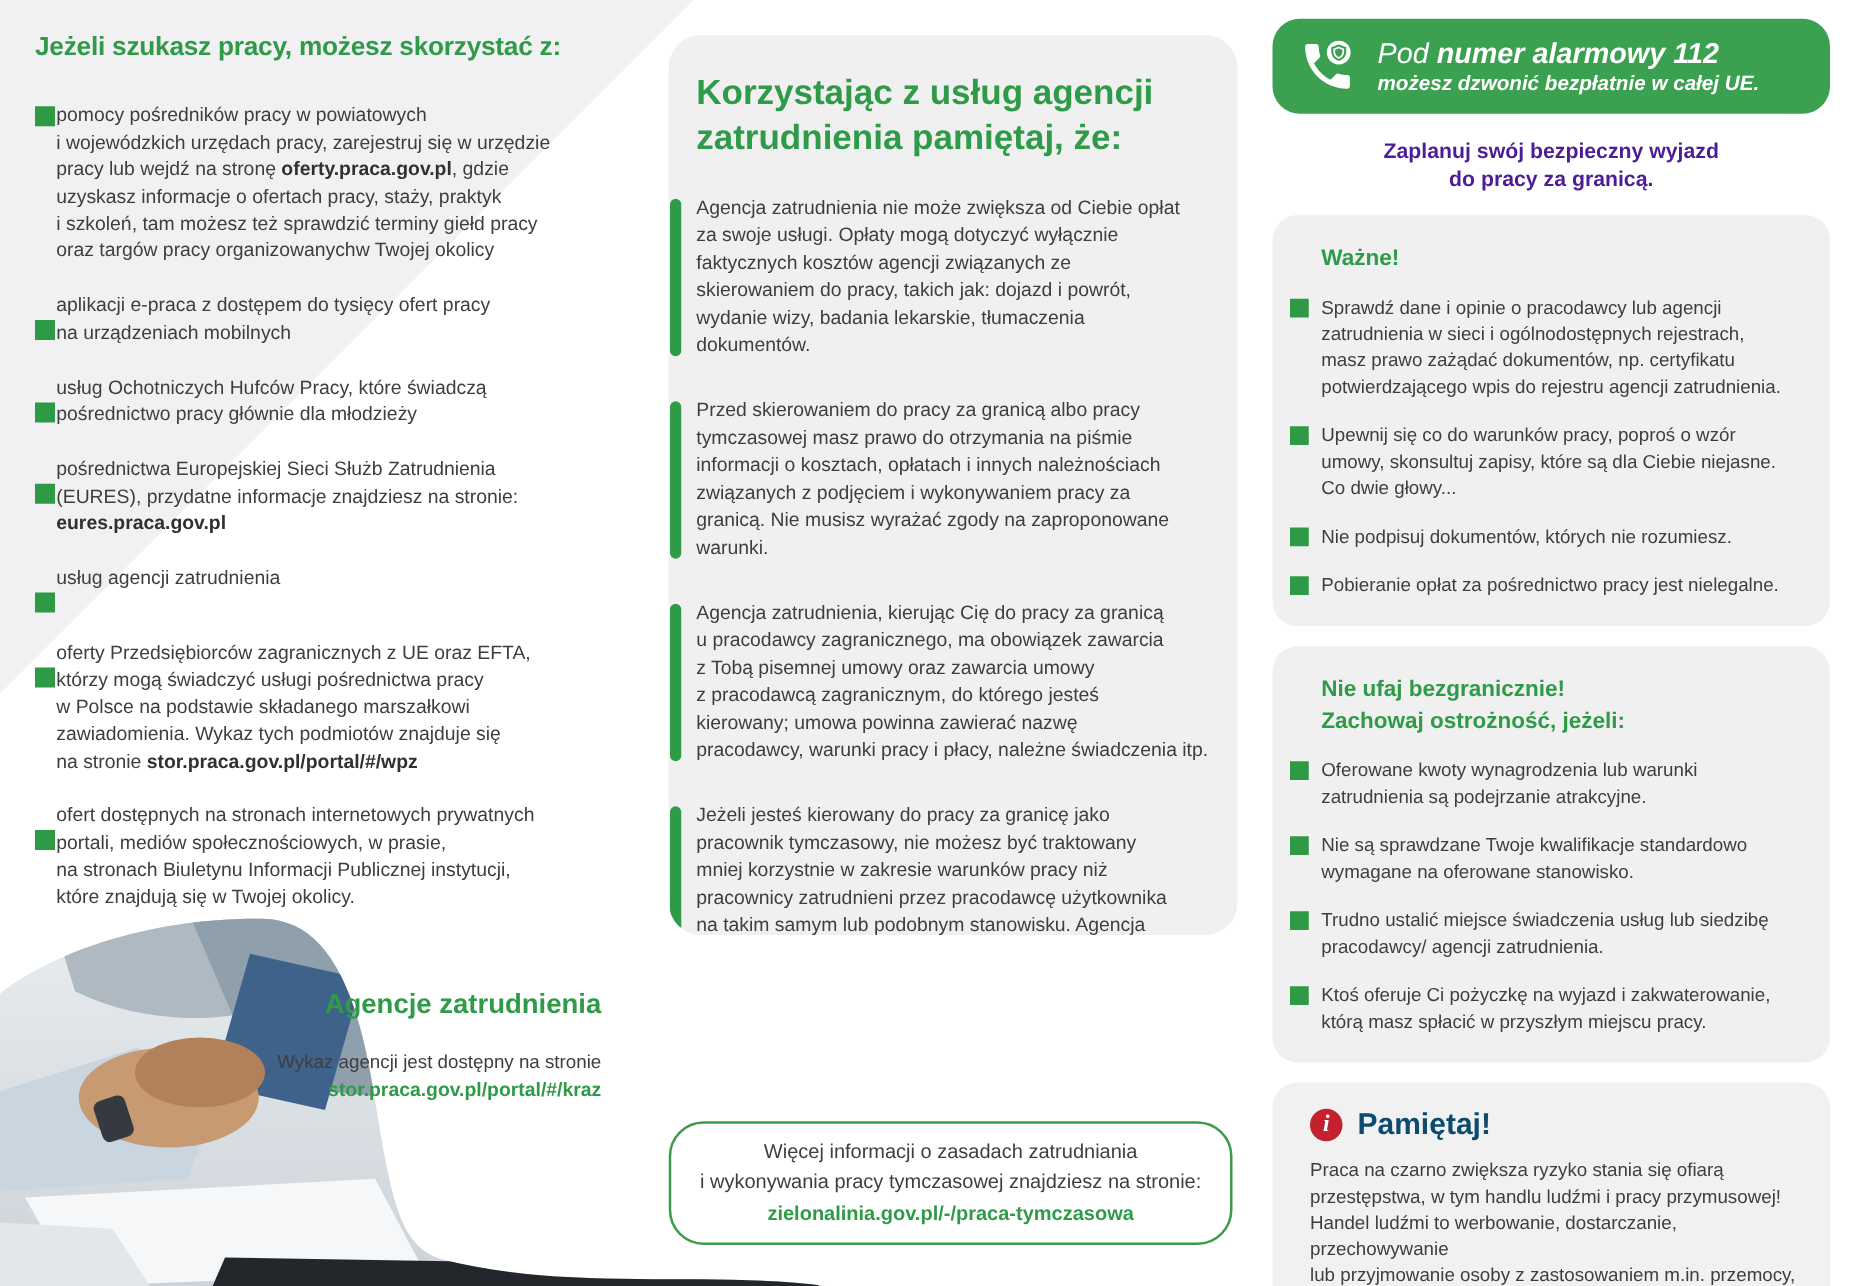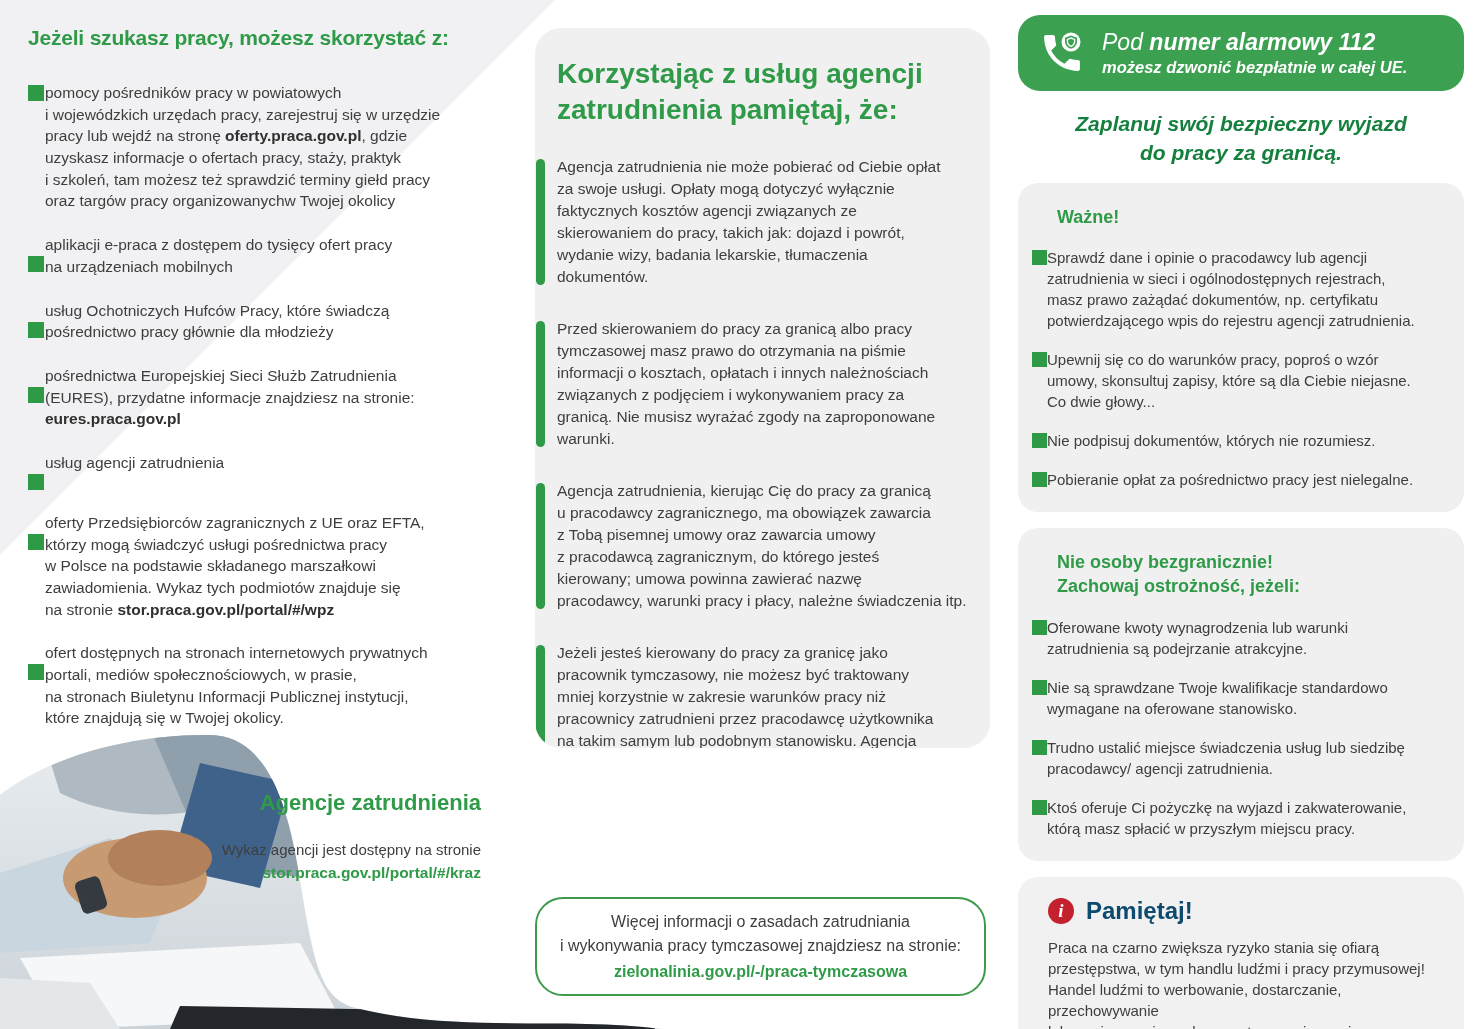--- a/index.html
+++ b/index.html
@@ -42,26 +42,26 @@
     text-align:center;font-size:16px;line-height:1.5;}
   .midinfo .txt{white-space:pre-line;}
   .midinfo .link{font-weight:700;color:#2f9a47;text-decoration:none;margin-top:2px;}
   
   .rcol{position:absolute;left:1018px;top:15px;width:446px;display:flex;flex-direction:column;}
   .banner{background:#3ba050;border-radius:22px;color:#fff;display:flex;align-items:center;
     gap:16px;padding:13px 16px 13px 20px;margin-bottom:13px;}
   .banner .lines{display:flex;flex-direction:column;font-style:italic;}
   .banner .t1{font-size:23px;line-height:1.25;}
   .banner .t2{font-size:16.5px;font-weight:700;line-height:1.3;}
-  .plan{color:#15803d;font-weight:700;font-size:21px;text-align:center;line-height:1.35;
-    margin:6px 0 16px 0;white-space:pre-line;font-style:italic;}
+  .plan{color:#4c1d95;font-weight:700;font-size:17px;text-align:center;line-height:1.35;
+    margin:6px 0 16px 0;white-space:pre-line;}
   .gbox{background:#f0f0f1;border-radius:20px;padding:22px 22px 4px 14px;margin-bottom:16px;}
   .gbox h3{color:#2f9a47;font-size:18px;font-weight:700;margin:0 0 18px 25px;
     line-height:1.35;white-space:pre-line;}
-  .gitem{display:flex;margin-bottom:18px;}
+  .gitem{display:flex;gap:10px;margin-bottom:18px;}
   .sq2{width:15px;height:15px;flex:0 0 15px;background:#2e9a46;margin-top:3px;}
   .gitem p{margin:0;font-size:15px;line-height:1.4;white-space:pre-line;}
   .remember{background:#f1f1f2;border-radius:20px;padding:20px 24px 20px 30px;}
   .rem-head{display:flex;align-items:center;gap:12px;margin-bottom:12px;}
   .info-ic{width:26px;height:26px;border-radius:50%;background:#c4212e;color:#fff;
     display:flex;align-items:center;justify-content:center;
     font-family:"Liberation Serif",serif;font-weight:700;font-style:italic;font-size:19px;}
   .rem-title{color:#0c4a6e;font-size:24px;font-weight:700;}
   .remember .body{margin:0;font-size:15px;line-height:1.4;white-space:pre-line;}
 </style>
@@ -148,21 +148,21 @@
 <div class="agencies">
   <h2>Agencje zatrudnienia</h2>
   <p class="foot"><span>Wykaz agencji jest dostępny na stronie</span><a class="link">stor.praca.gov.pl/portal/#/kraz</a></p>
 </div>
 
 <div class="midbox">
   <h2>Korzystając z usług agencji
 zatrudnienia pamiętaj, że:</h2>
   <div class="para">
     <span class="bar"></span>
-    <p>Agencja zatrudnienia nie może pobierać od Ciebie opłat
+    <p>Agencja zatrudnienia nie może zwiększa od Ciebie opłat
 za swoje usługi. Opłaty mogą dotyczyć wyłącznie
 faktycznych kosztów agencji związanych ze
 skierowaniem do pracy, takich jak: dojazd i powrót,
 wydanie wizy, badania lekarskie, tłumaczenia
 dokumentów.</p>
   </div>
   <div class="para">
     <span class="bar"></span>
     <p>Przed skierowaniem do pracy za granicą albo pracy
 tymczasowej masz prawo do otrzymania na piśmie
@@ -236,21 +236,21 @@
       <span class="sq2"></span>
       <p>Nie podpisuj dokumentów, których nie rozumiesz.</p>
     </div>
     <div class="gitem">
       <span class="sq2"></span>
       <p>Pobieranie opłat za pośrednictwo pracy jest nielegalne.</p>
     </div>
   </div>
 
   <div class="gbox">
-    <h3>Nie osoby bezgranicznie!
+    <h3>Nie ufaj bezgranicznie!
 Zachowaj ostrożność, jeżeli:</h3>
     <div class="gitem">
       <span class="sq2"></span>
       <p>Oferowane kwoty wynagrodzenia lub warunki
 zatrudnienia są podejrzanie atrakcyjne.</p>
     </div>
     <div class="gitem">
       <span class="sq2"></span>
       <p>Nie są sprawdzane Twoje kwalifikacje standardowo
 wymagane na oferowane stanowisko.</p>

